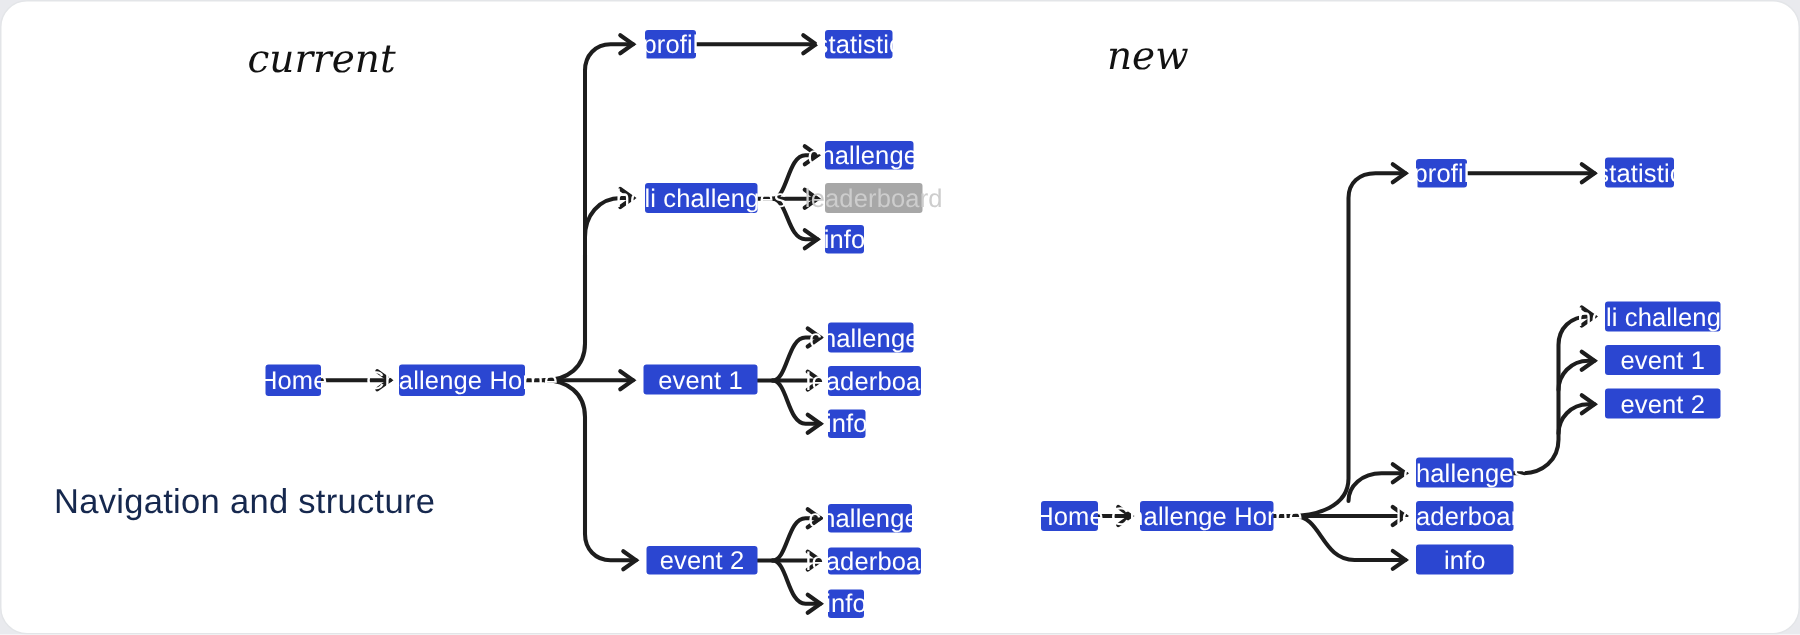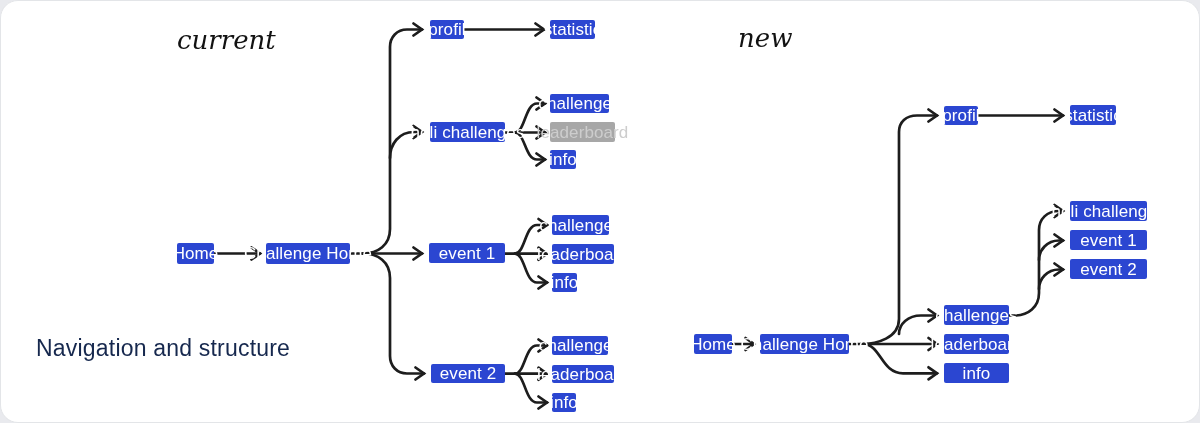--- a/index.html
+++ b/index.html
@@ -38,21 +38,21 @@
     line-height:1;
   }
   .node.gray{background:var(--node-gray);color:var(--gray-text);}
   .diagram-title{
     position:absolute;
     font-family:"DejaVu Serif","Liberation Serif",serif;
     font-style:italic;
     font-size:26px;
     color:#121212;
   }
-  .heading-block{position:absolute;left:35px;top:334px;}
+  .heading-block{position:absolute;left:35px;top:320px;}
   .heading-title{
     font-family:"Liberation Sans",sans-serif;
     font-weight:400;
     font-size:23px;
     color:var(--heading);
     letter-spacing:.2px;
   }
   .heading-subtitle{
     margin-top:14px;
     font-size:17px;
@@ -99,21 +99,21 @@
       <path d="M 898,333 C 898,323 907,314.5 920,314.5 H 936" marker-end="url(#arrow)"></path>
       <path d="M 862,343 C 880,343 880,372.3 902,372.3 H 936" marker-end="url(#arrow)"></path>
       <path d="M 977,114.5 H 1062" marker-end="url(#arrow)"></path>
 
       <path d="M 1008,314.5 H 1014 C 1027,314.5 1038,306 1038,292 L 1038,229 C 1038,218 1046,210 1058,210 H 1062" marker-end="url(#arrow)"></path>
       <path d="M 1038,259 C 1038,249 1046,239.5 1058,239.5 H 1062" marker-end="url(#arrow)"></path>
       <path d="M 1038,288 C 1038,278 1046,268.5 1058,268.5 H 1062" marker-end="url(#arrow)"></path>
     </g>
   </svg>
 
-  <div class="diagram-title" style="left:176px;top:24px;">current</div>
+  <div class="diagram-title" style="left:164px;top:24px;">current</div>
 
   <div class="diagram-title" style="left:737px;top:22px;">new</div>
 
   <div id="nodes-layer">
       <div class="node" style="left: 176px; top: 242px; width: 37px; height: 21px;">Home</div>
       <div class="node" style="left: 265px; top: 242px; width: 84px; height: 21px;">Challenge Home</div>
       <div class="node" style="left: 429px; top: 19px; width: 34px; height: 19px;">profil</div>
       <div class="node" style="left: 549px; top: 19px; width: 45px; height: 19px;">statistic</div>
       <div class="node" style="left: 429px; top: 121px; width: 75px; height: 20px;">holi challenges</div>
       <div class="node" style="left: 549px; top: 93px; width: 59px; height: 19px;">challenges</div>

